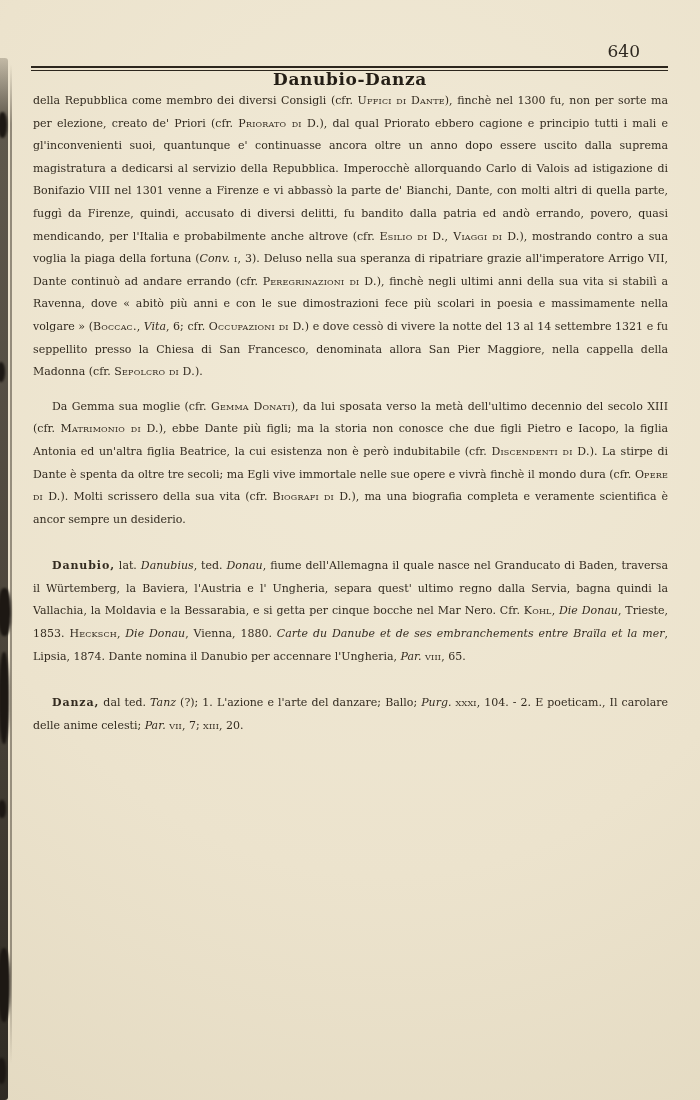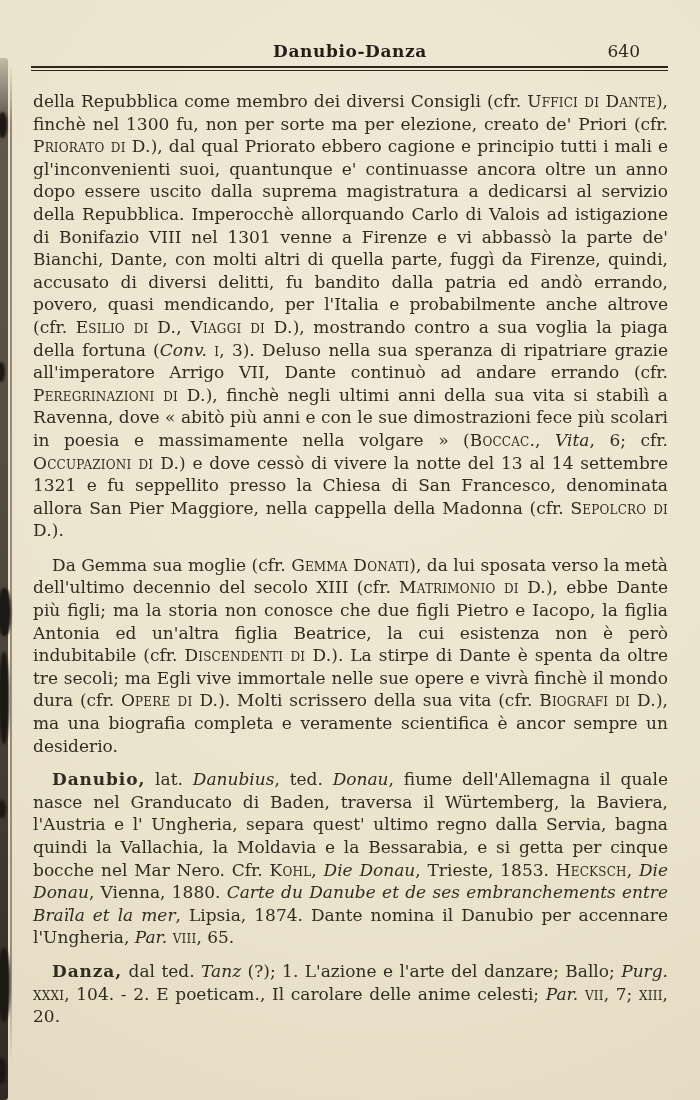--- a/index.html
+++ b/index.html
@@ -9,37 +9,37 @@
     background: radial-gradient(ellipse 120% 90% at 55% 30%, #f1ead7 0%, #ece3cd 55%, #e2d8bf 100%);
     font-family: "DejaVu Serif", "Liberation Serif", serif;
     color: #2e2820;
   }
   .book-page { position: absolute; inset: 0; }
 
   
   .header { position: absolute; top: 41px; left: 34px; width: 632px; height: 22px; }
   .header-title {
     position: absolute; left: 0; right: 0; text-align: center;
-    font-weight: bold; font-size: 17px; letter-spacing: 0.6px; color: #241e16;
+    font-weight: bold; font-size: 17px; letter-spacing: 0.6px; color: #241e16; margin-top: 28px;
   }
   .page-number { position: absolute; right: 26px; top: 0; font-size: 17px; color: #2e2820; }
   .header-rule {
     position: absolute; top: 66px; left: 31px; width: 637px; height: 5px;
     border-top: 2px solid #2c261d; border-bottom: 1px solid #2c261d;
   }
 
   
   .page-body {
     position: absolute; top: 90px; left: 33px; width: 635px;
-    font-size: 17px; line-height: 22.6px; text-align: justify;
+    font-size: 11px; line-height: 22.6px; text-align: justify;
     color: #332b20;
   }
   .para { margin: 0; }
   .para.indent { text-indent: 19px; margin-top: 12px; }
-  .para.gap { margin-top: 11px; }
+  .para.gap { margin-top: 24px; }
   .sc { font-variant: small-caps; letter-spacing: 0.2px; }
   .i  { font-style: italic; }
   .b  { font-weight: bold; letter-spacing: 0.9px; }
 
   
   .gutter {
     position: absolute; left: 0; top: 58px; width: 8px; height: 1042px;
     background: linear-gradient(to bottom,
       rgba(70,61,47,.25) 0%, rgba(48,42,33,.75) 6%,
       rgba(41,35,27,.82) 55%, rgba(28,24,18,.9) 100%);

